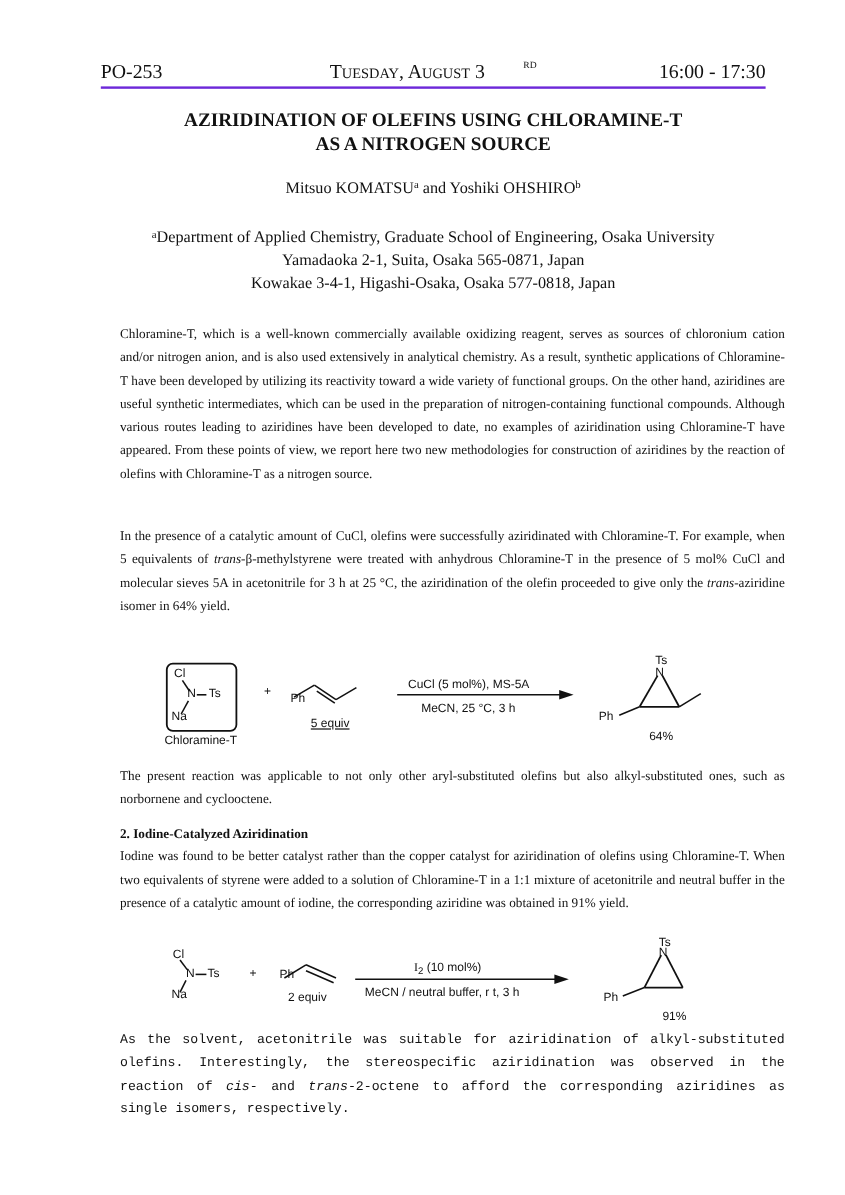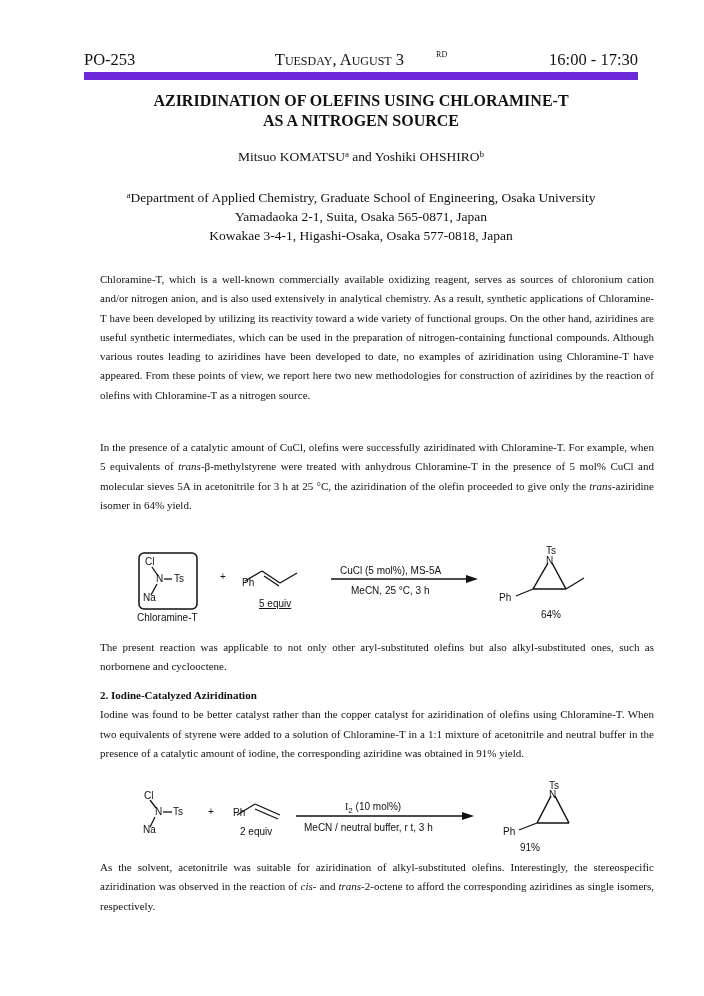--- a/index.html
+++ b/index.html
@@ -1,19 +1,19 @@
 <!DOCTYPE html>
 <html><head>
 <meta charset="utf-8">
 <style>
   html, body { margin:0; padding:0; background:#fff; }
   body { width:704px; height:996px; position:relative; overflow:hidden;
          font-family:"Liberation Serif", "DejaVu Serif", serif; color:#111; }
   .header { position:absolute; left:84px; top:50px; width:554px; height:22px;
-            font-size:16.5px; border-bottom:8px solid #6d28d9; }
+            font-size:16.5px; border-bottom:2px solid #6d28d9; }
   .header .left { position:absolute; left:0; top:0; }
   .header .center { position:absolute; left:0; right:0; top:0; text-align:center; font-variant:small-caps; }
   .header .center sup { font-size:8px; font-variant:normal; vertical-align:8px;margin-left:32px; }
   .header .right { position:absolute; right:0; top:0; }
   .title { position:absolute; left:84px; width:554px; top:91px; text-align:center;
            font-weight:bold; font-size:16px; line-height:20px; }
   .authors { position:absolute; left:84px; width:554px; top:145px; text-align:center;
              font-size:13.5px; line-height:19px; }
   .authors sup { font-size:9px; vertical-align:4px; }
   .authors .u { text-decoration:underline; }
@@ -112,23 +112,23 @@
   <span class="chem" style="left:173px;top:806px;">Ts</span>
   <span class="chem" style="left:143px;top:824px;">Na</span>
   <span class="chem" style="left:208px;top:806px;">+</span>
   <span class="chem" style="left:233px;top:807px;">Ph</span>
   <span class="chem" style="left:240px;top:826px;">2 equiv</span>
   <span class="chem" style="left:345px;top:801px;"><span style="font-family:'Liberation Serif',serif;">I</span><sub style="font-size:8px;">2</sub><span> (10 mol%)</span></span>
   <span class="chem" style="left:304px;top:822px;">MeCN / neutral buffer, r t, 3 h</span>
   <span class="chem" style="left:549px;top:780px;">Ts</span>
   <span class="chem" style="left:549px;top:789px;">N</span>
   <span class="chem" style="left:503px;top:826px;">Ph</span>
-  <span class="chem" style="left:520px;top:842px;">91%</span>
+  <span class="chem" style="left:552px;top:842px;">91%</span>
 </div>
 
 <div class="para" style="top:638px;">The present reaction was applicable to not only other aryl-substituted olefins but also alkyl-substituted ones, such as norbornene and cyclooctene.</div>
 
 <div class="para" style="top:686px;">
   <div class="heading">2. Iodine-Catalyzed Aziridination</div>
   <div>Iodine was found to be better catalyst rather than the copper catalyst for aziridination of olefins using Chloramine-T.  When two equivalents of styrene were added to a solution of Chloramine-T in a 1:1 mixture of acetonitrile and neutral buffer in the presence of a catalytic amount of iodine, the corresponding aziridine was obtained in 91% yield.</div>
 </div>
 
-<div class="para" style="top:858px;"><span>As the solvent, acetonitrile was suitable for aziridination of alkyl-substituted olefins. Interestingly, the stereospecific aziridination was observed in the reaction of </span><i>cis</i><span>- and </span><i>trans</i><span>-2-octene to afford the corresponding aziridines as single isomers, respectively.</span></div>
+<div class="para" style="top:858px;font-family:Liberation Mono, monospace;"><span>As the solvent, acetonitrile was suitable for aziridination of alkyl-substituted olefins. Interestingly, the stereospecific aziridination was observed in the reaction of </span><i>cis</i><span>- and </span><i>trans</i><span>-2-octene to afford the corresponding aziridines as single isomers, respectively.</span></div>
 
 </body></html>

